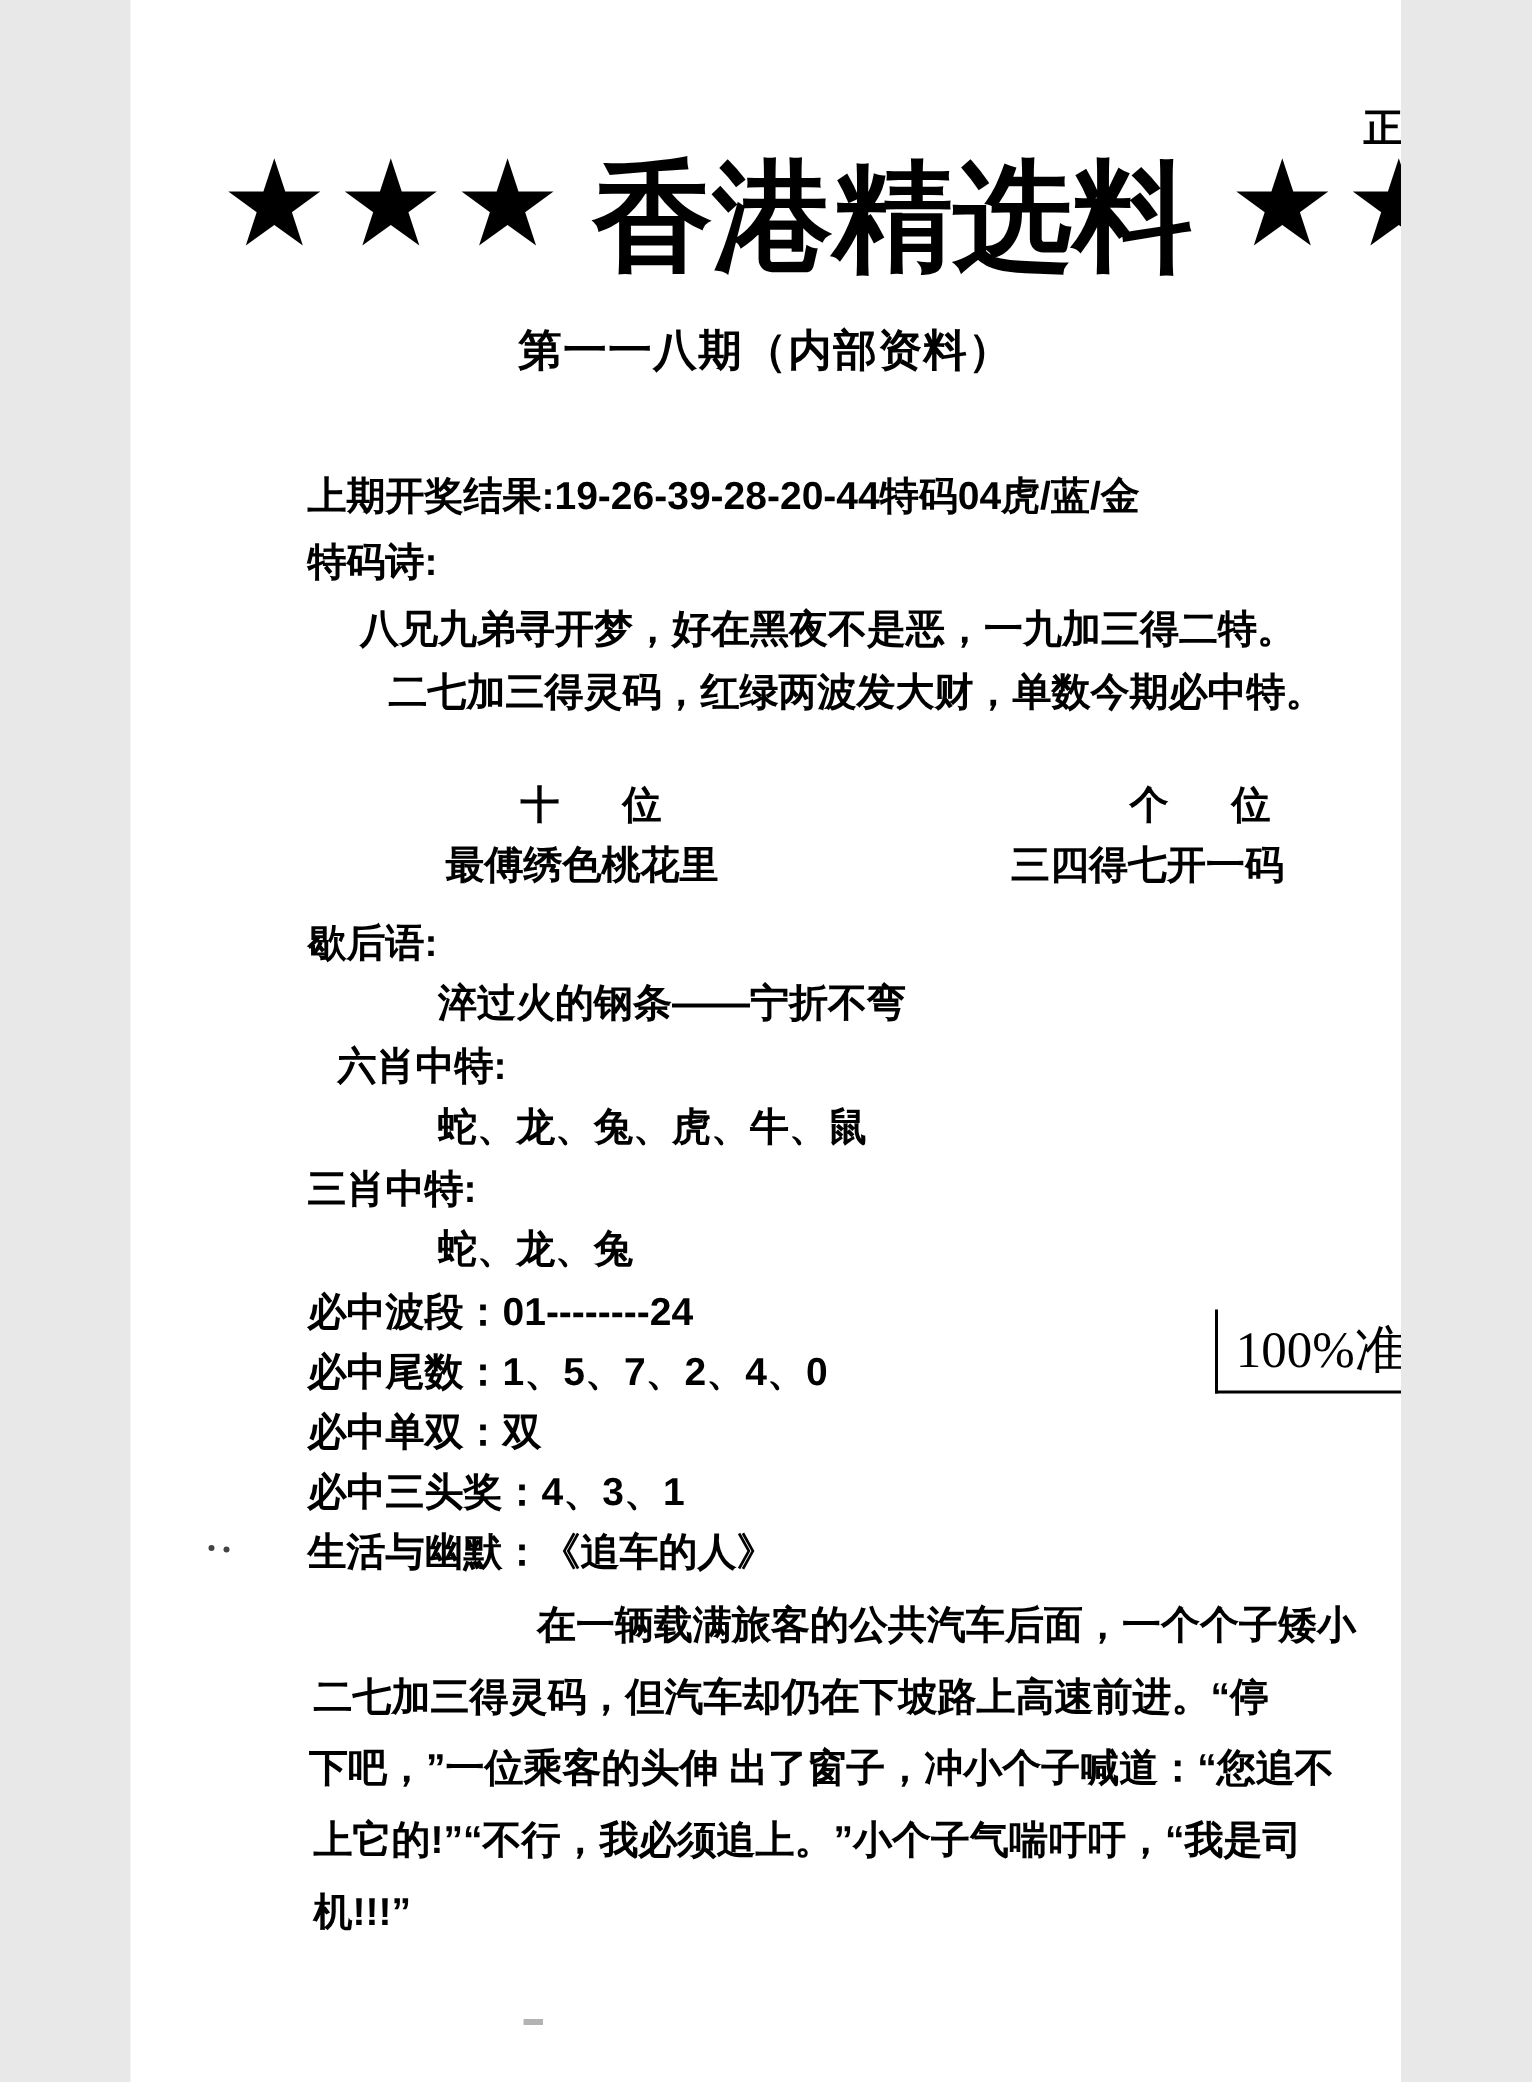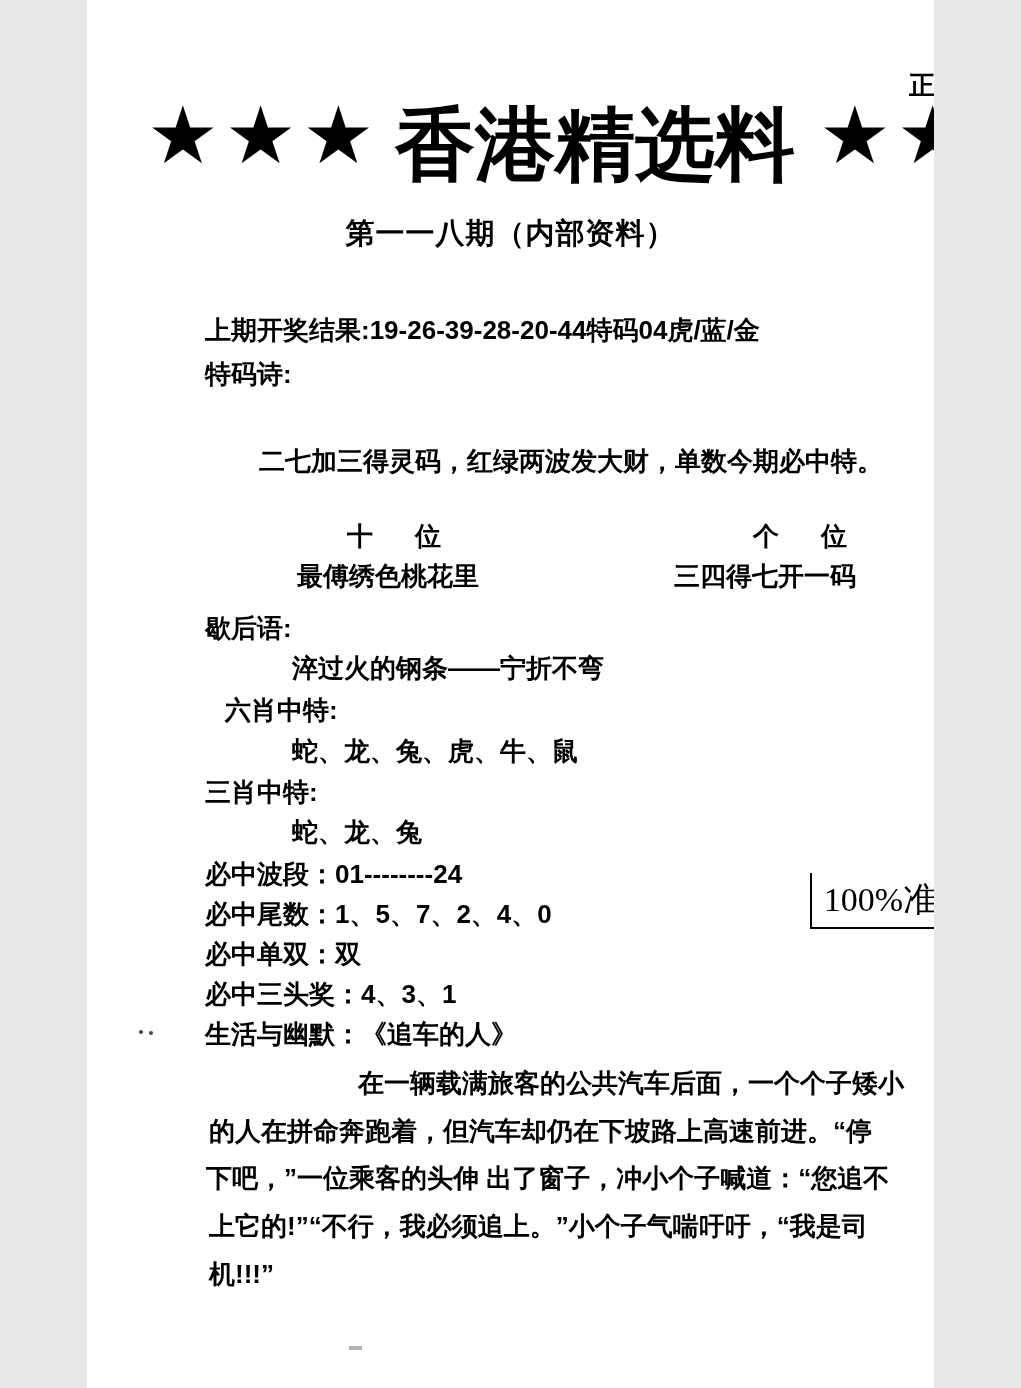--- a/index.html
+++ b/index.html
@@ -73,20 +73,21 @@
 <div class="page">
 
   <div class="abs corner-label">正版传真</div>
   <div class="abs stars stars-left">★★★</div>
   <div class="abs page-title">香港精选料</div>
   <div class="abs stars stars-right">★★★</div>
   <div class="abs issue-line">第一一八期（内部资料）</div>
 
   <div class="bl l-result">上期开奖结果:19-26-39-28-20-44特码04虎/蓝/金</div>
   <div class="bl l-poemlabel">特码诗:</div>
+  <div class="bl l-poem1">八兄九弟寻开梦，好在黑夜不是恶，一九加三得二特。</div>
   <div class="bl l-poem2">二七加三得灵码，红绿两波发大财，单数今期必中特。</div>
 
   <div class="bl l-tens-h">十　位</div>
   <div class="bl l-ones-h">个　位</div>
   <div class="bl l-tens-hint">最傅绣色桃花里</div>
   <div class="bl l-ones-hint">三四得七开一码</div>
 
   <div class="bl l-xhy">歇后语:</div>
   <div class="bl l-xhy-text">淬过火的钢条——宁折不弯</div>
   <div class="bl l-six">六肖中特:</div>
@@ -97,21 +98,21 @@
   <div class="bl l-tails">必中尾数：1、5、7、2、4、0</div>
   <div class="bl l-oddeven">必中单双：双</div>
   <div class="bl l-heads">必中三头奖：4、3、1</div>
   <div class="bl l-humor">生活与幽默：《追车的人》</div>
 
   <div class="badge">
     <span>100%准</span>
   </div>
 
   <div class="bl l-story1">在一辆载满旅客的公共汽车后面，一个个子矮小</div>
-  <div class="bl l-story2">的人在拼命奔跑着，但汽车却仍在下坡路上高速前进。“停</div>
+  <div class="bl l-story2">二七加三得灵码，但汽车却仍在下坡路上高速前进。“停</div>
   <div class="bl l-story3">下吧，”一位乘客的头伸 出了窗子，冲小个子喊道：“您追不</div>
   <div class="bl l-story4">上它的!”“不行，我必须追上。”小个子气喘吁吁，“我是司</div>
   <div class="bl l-story5">机!!!”</div>
 
   <div class="abs dot1"></div>
   <div class="abs dot2"></div>
   <div class="abs smudge"></div>
 
 </div>
 

